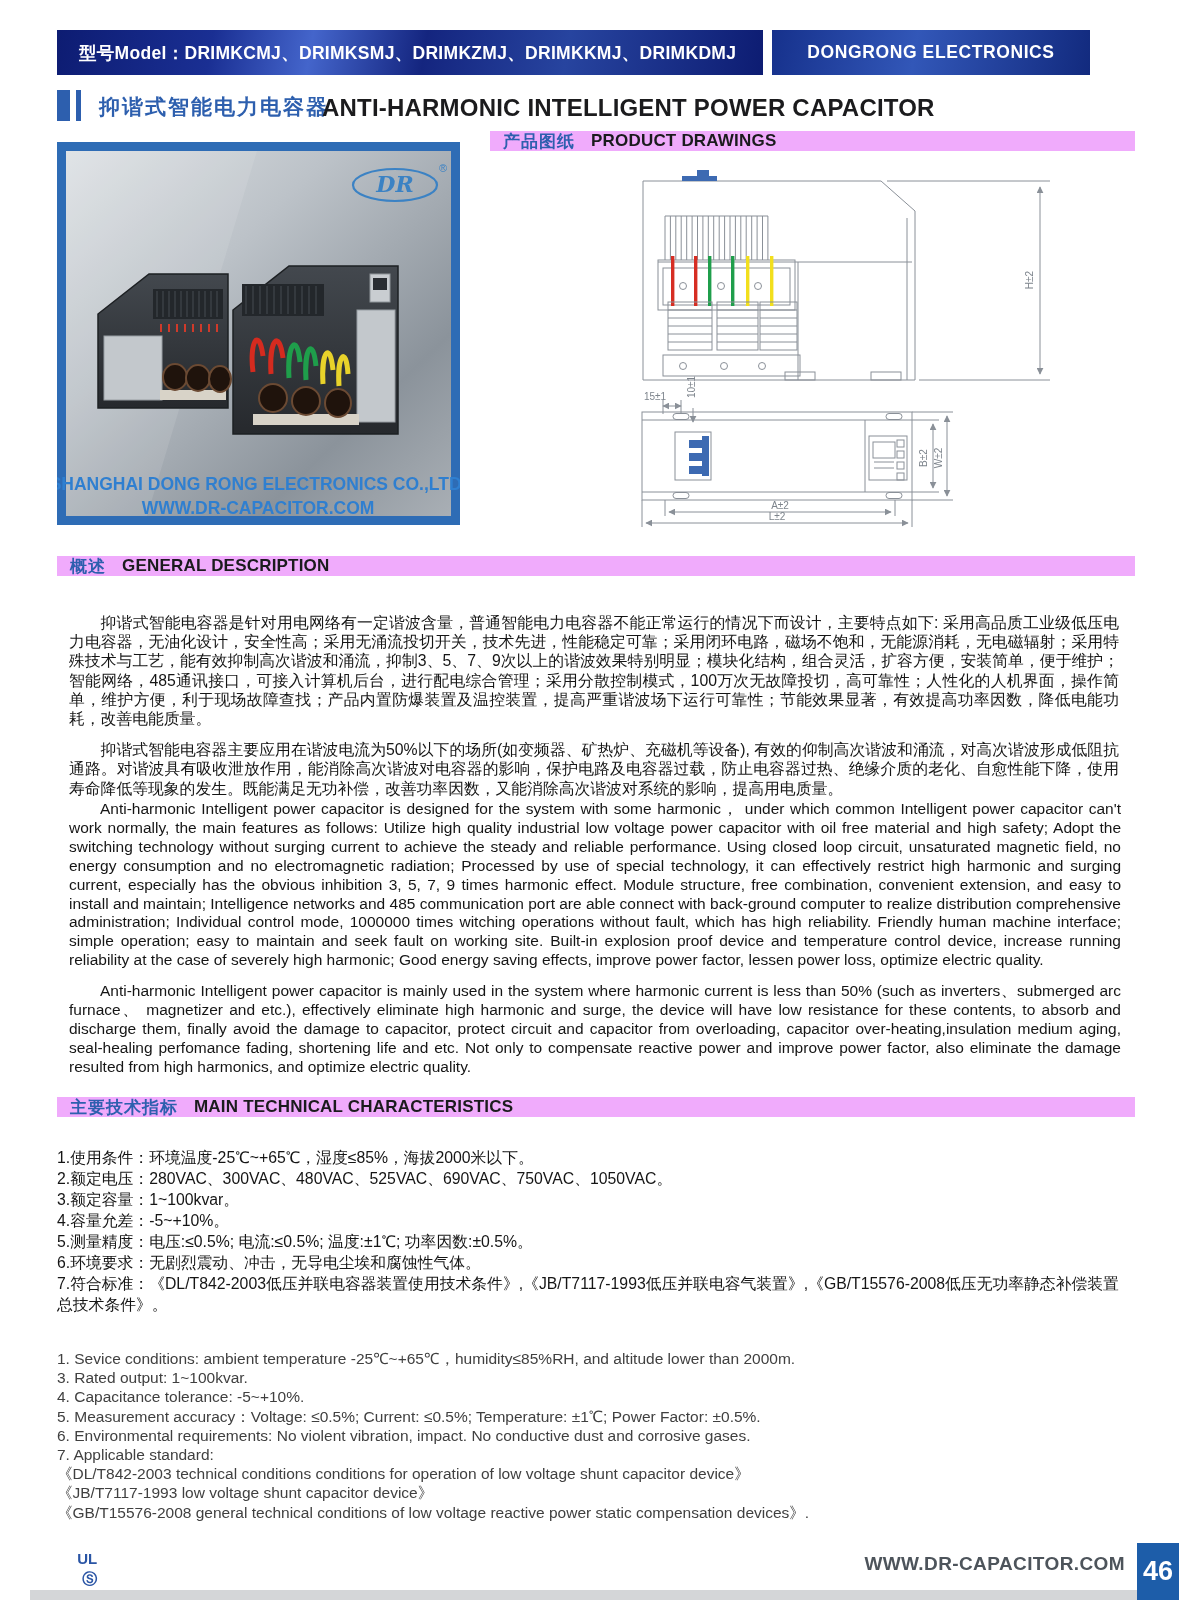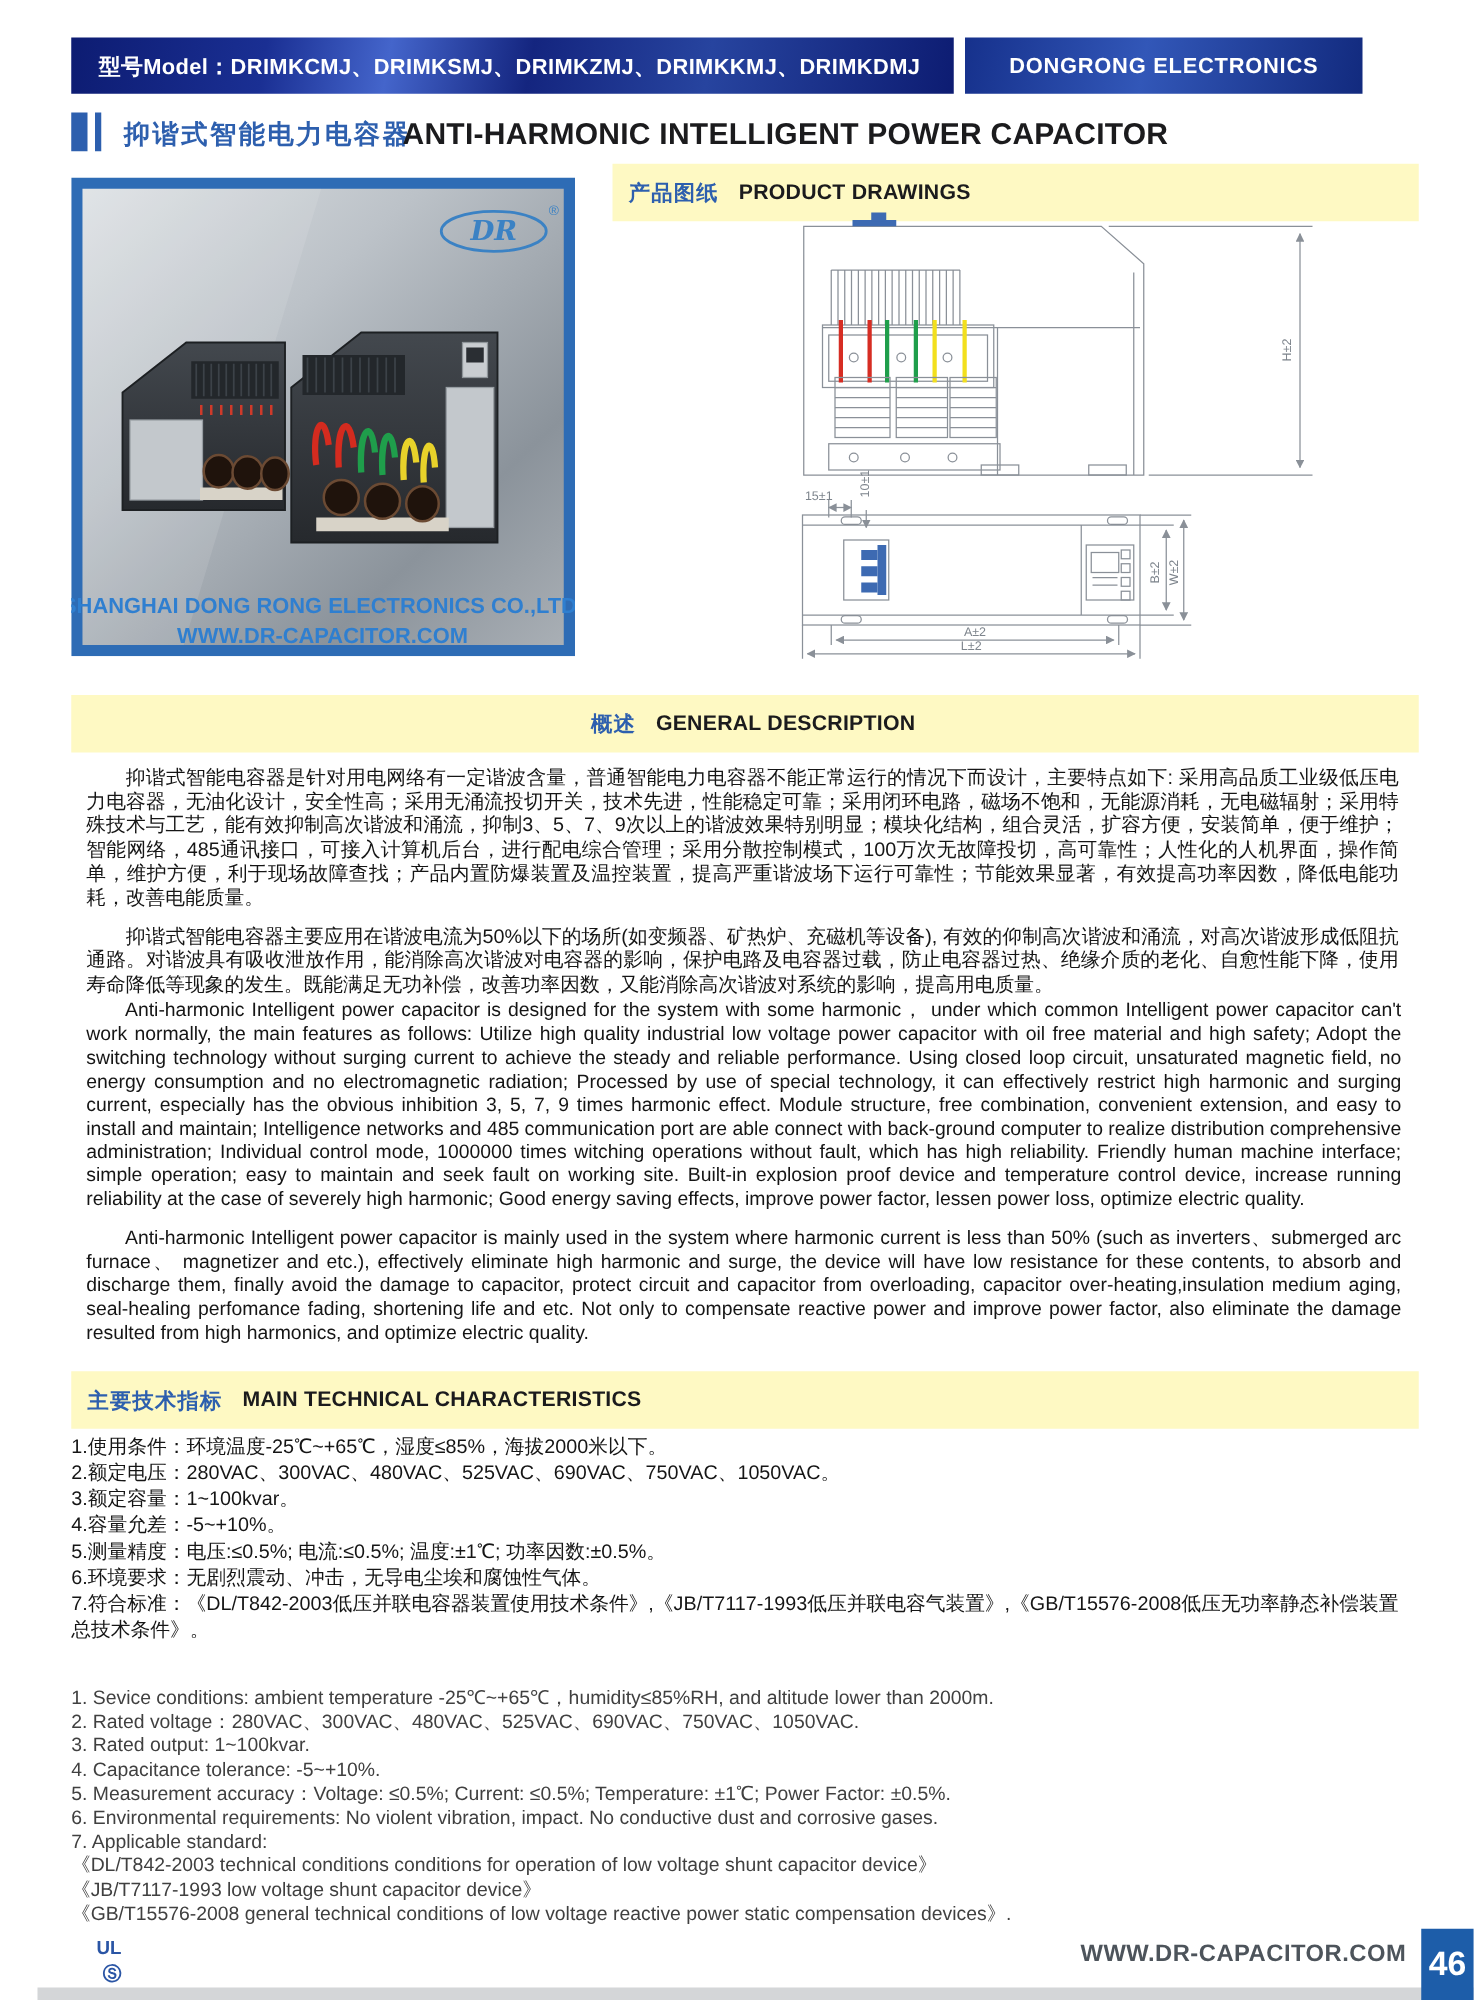--- a/index.html
+++ b/index.html
@@ -23,26 +23,26 @@
   }
   .hdr-right span{color:#fff;font-weight:bold;font-size:17.5px;letter-spacing:.6px;}
 
   
   .tbar1{left:57px;top:90px;width:13px;height:31px;background:#2d5fae;}
   .tbar2{left:76px;top:90px;width:5px;height:31px;background:#2d5fae;}
   .title-zh{left:99px;top:93px;font-size:21px;font-weight:bold;color:#2d5fae;letter-spacing:2px;}
   .title-en{left:322px;top:94px;font-size:24px;font-weight:bold;color:#1b1b1d;letter-spacing:.2px;}
 
   
-  .secbar{background:#fef9c3;height:46px;display:flex;align-items:center;gap:16px;
+  .secbar{background:#f0abfc;height:20px;display:flex;align-items:center;gap:16px;
           padding-left:13px;box-sizing:border-box;}
   .sec-zh{color:#2d5fae;font-weight:bold;font-size:17px;letter-spacing:1px;}
   .sec-en{color:#1b1b1d;font-weight:bold;font-size:17px;letter-spacing:.2px;}
   .bar-drawings{left:490px;top:131px;width:645px;}
-  .bar-desc{left:57px;top:556px;width:1078px;justify-content:center;}
+  .bar-desc{left:57px;top:556px;width:1078px;}
   .bar-tech{left:57px;top:1097px;width:1078px;}
 
   
   .zh-paras{left:57px;top:601px;width:1074px;font-size:15.8px;line-height:19.2px;
             text-align:justify;color:#151515;}
   .en-paras{left:57px;top:788px;width:1076px;font-size:15.5px;line-height:18.9px;
             text-align:justify;color:#151515;}
   .zh-paras p,.en-paras p{margin:12px;text-indent:2em;}
 
   .zh-list{left:57px;top:1147px;width:1074px;font-size:15.8px;line-height:21px;color:#151515;}
@@ -272,21 +272,20 @@
   <div>2.额定电压：280VAC、300VAC、480VAC、525VAC、690VAC、750VAC、1050VAC。</div>
   <div>3.额定容量：1~100kvar。</div>
   <div>4.容量允差：-5~+10%。</div>
   <div>5.测量精度：电压:≤0.5%; 电流:≤0.5%; 温度:±1℃; 功率因数:±0.5%。</div>
   <div>6.环境要求：无剧烈震动、冲击，无导电尘埃和腐蚀性气体。</div>
   <div>7.符合标准：《DL/T842-2003低压并联电容器装置使用技术条件》,《JB/T7117-1993低压并联电容气装置》,《GB/T15576-2008低压无功率静态补偿装置总技术条件》。</div>
 </div>
 
 <div class="abs en-list">
   <div>1. Sevice conditions: ambient temperature -25℃~+65℃，humidity≤85%RH, and altitude lower than 2000m.</div>
-  <div>2. Rated voltage：280VAC、300VAC、480VAC、525VAC、690VAC、750VAC、1050VAC.</div>
   <div>3. Rated output: 1~100kvar.</div>
   <div>4. Capacitance tolerance: -5~+10%.</div>
   <div>5. Measurement accuracy：Voltage: ≤0.5%; Current: ≤0.5%; Temperature: ±1℃; Power Factor: ±0.5%.</div>
   <div>6. Environmental requirements: No violent vibration, impact. No conductive dust and corrosive gases.</div>
   <div>7. Applicable standard:</div>
   <div>《DL/T842-2003 technical conditions conditions for operation of low voltage shunt capacitor device》</div>
   <div>《JB/T7117-1993 low voltage shunt capacitor device》</div>
   <div>《GB/T15576-2008 general technical conditions of low voltage reactive power static compensation devices》.</div>
 </div>
 

